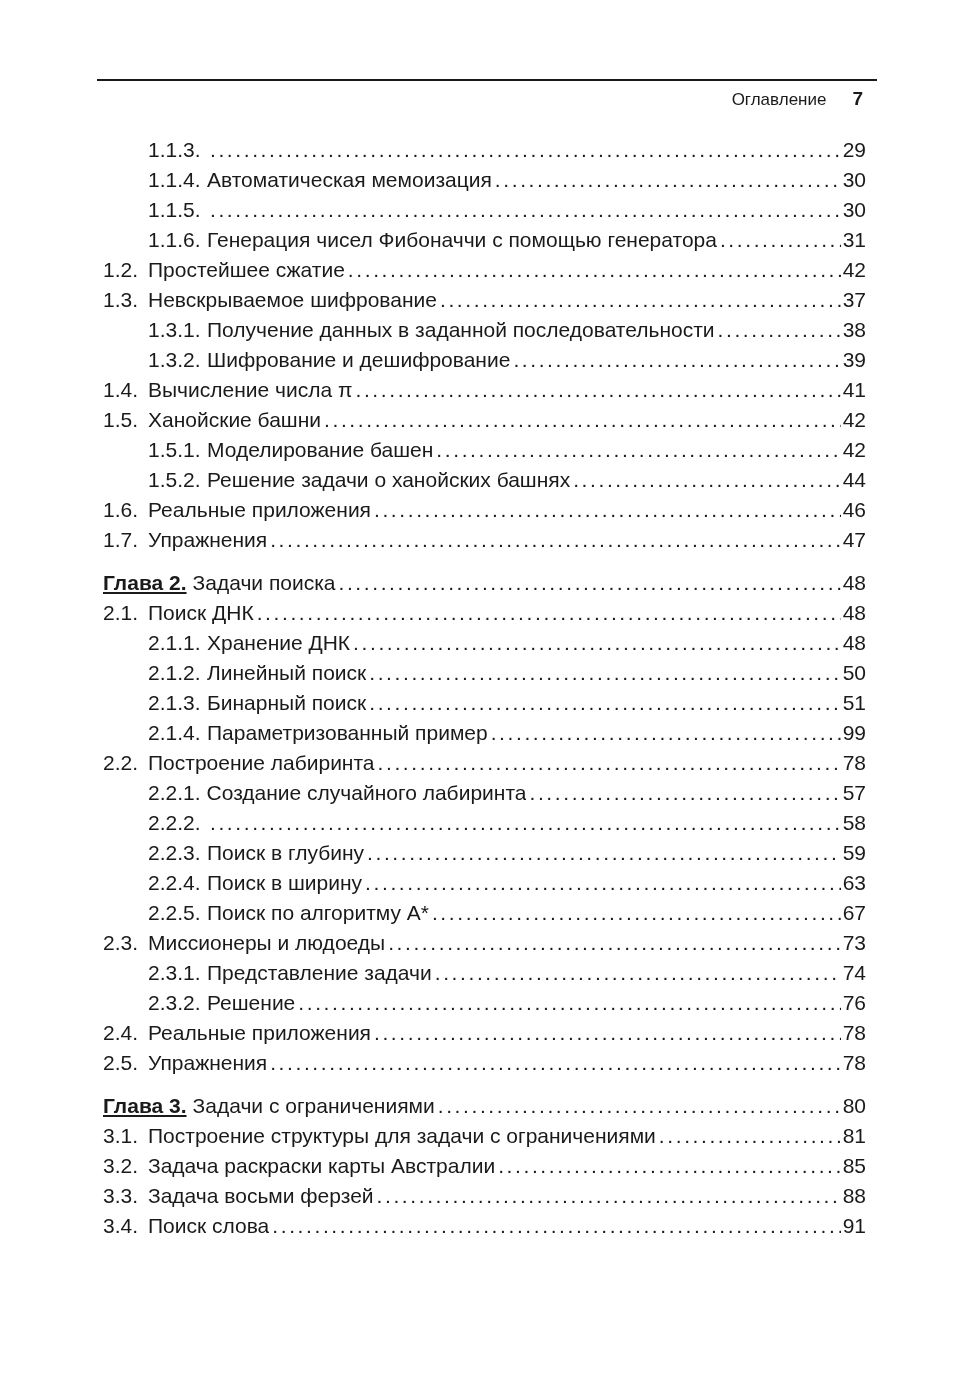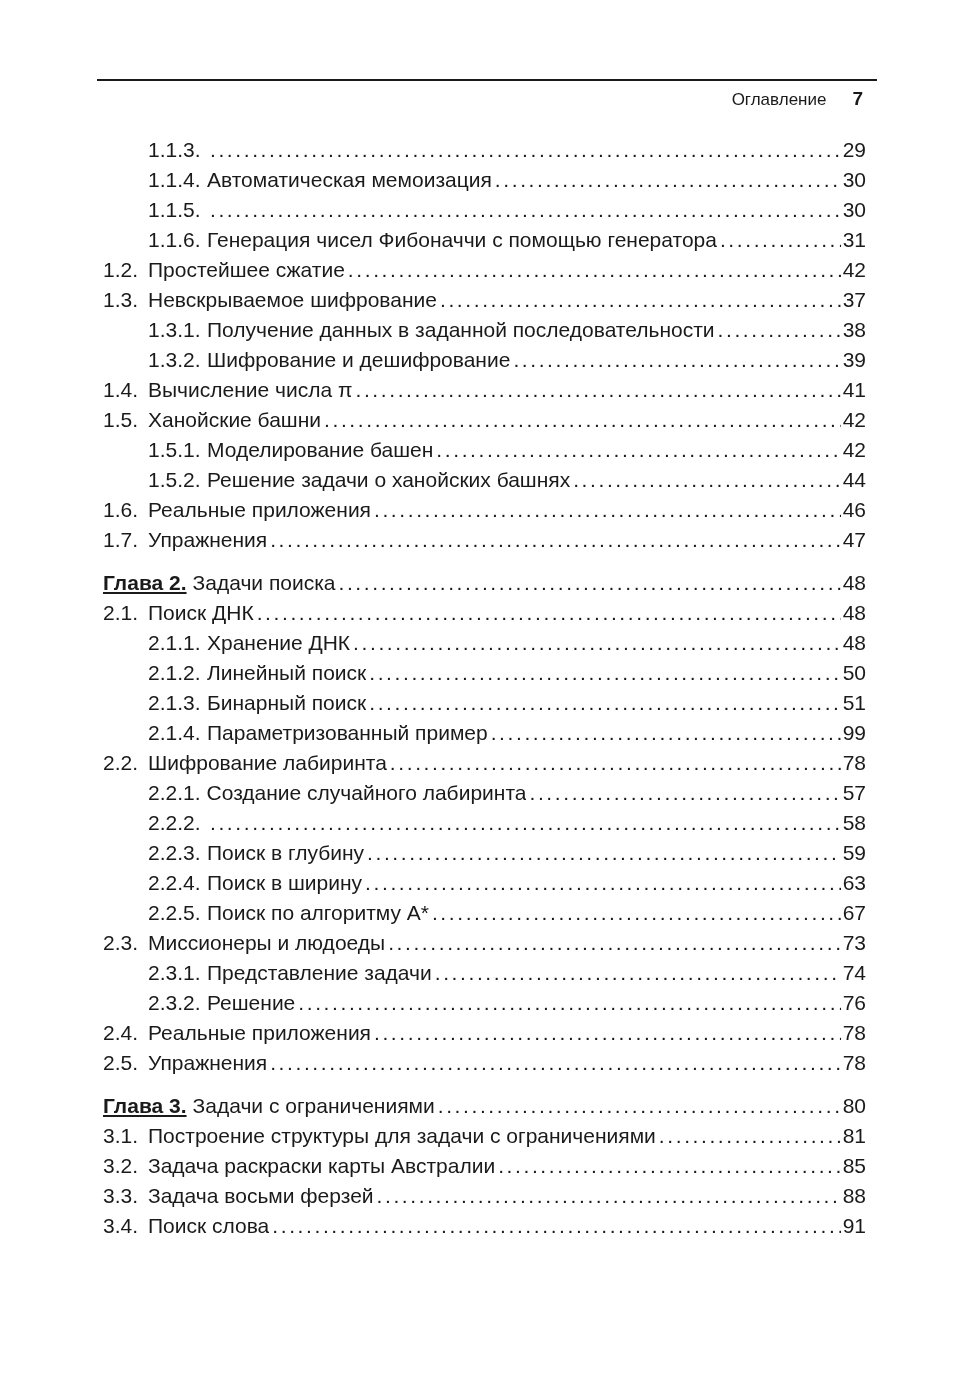--- a/index.html
+++ b/index.html
@@ -202,21 +202,21 @@
     <span class="pagenum">51</span>
   </div>
       <div class="toc-row level2">
     <span class="num">2.1.4.</span>
     <span class="title">Параметризованный пример</span>
     <span class="leader" aria-hidden="true">............................................................................................................................................................................................................................</span>
     <span class="pagenum">99</span>
   </div>
       <div class="toc-row level1">
     <span class="num">2.2.</span>
-    <span class="title">Шифрование лабиринта</span>
+    <span class="title">Построение лабиринта</span>
     <span class="leader" aria-hidden="true">............................................................................................................................................................................................................................</span>
     <span class="pagenum">78</span>
   </div>
       <div class="toc-row level2 tight">
     <span class="num">2.2.1.</span>
     <span class="title">Создание случайного лабиринта</span>
     <span class="leader" aria-hidden="true">............................................................................................................................................................................................................................</span>
     <span class="pagenum">57</span>
   </div>
       <div class="toc-row level2">

